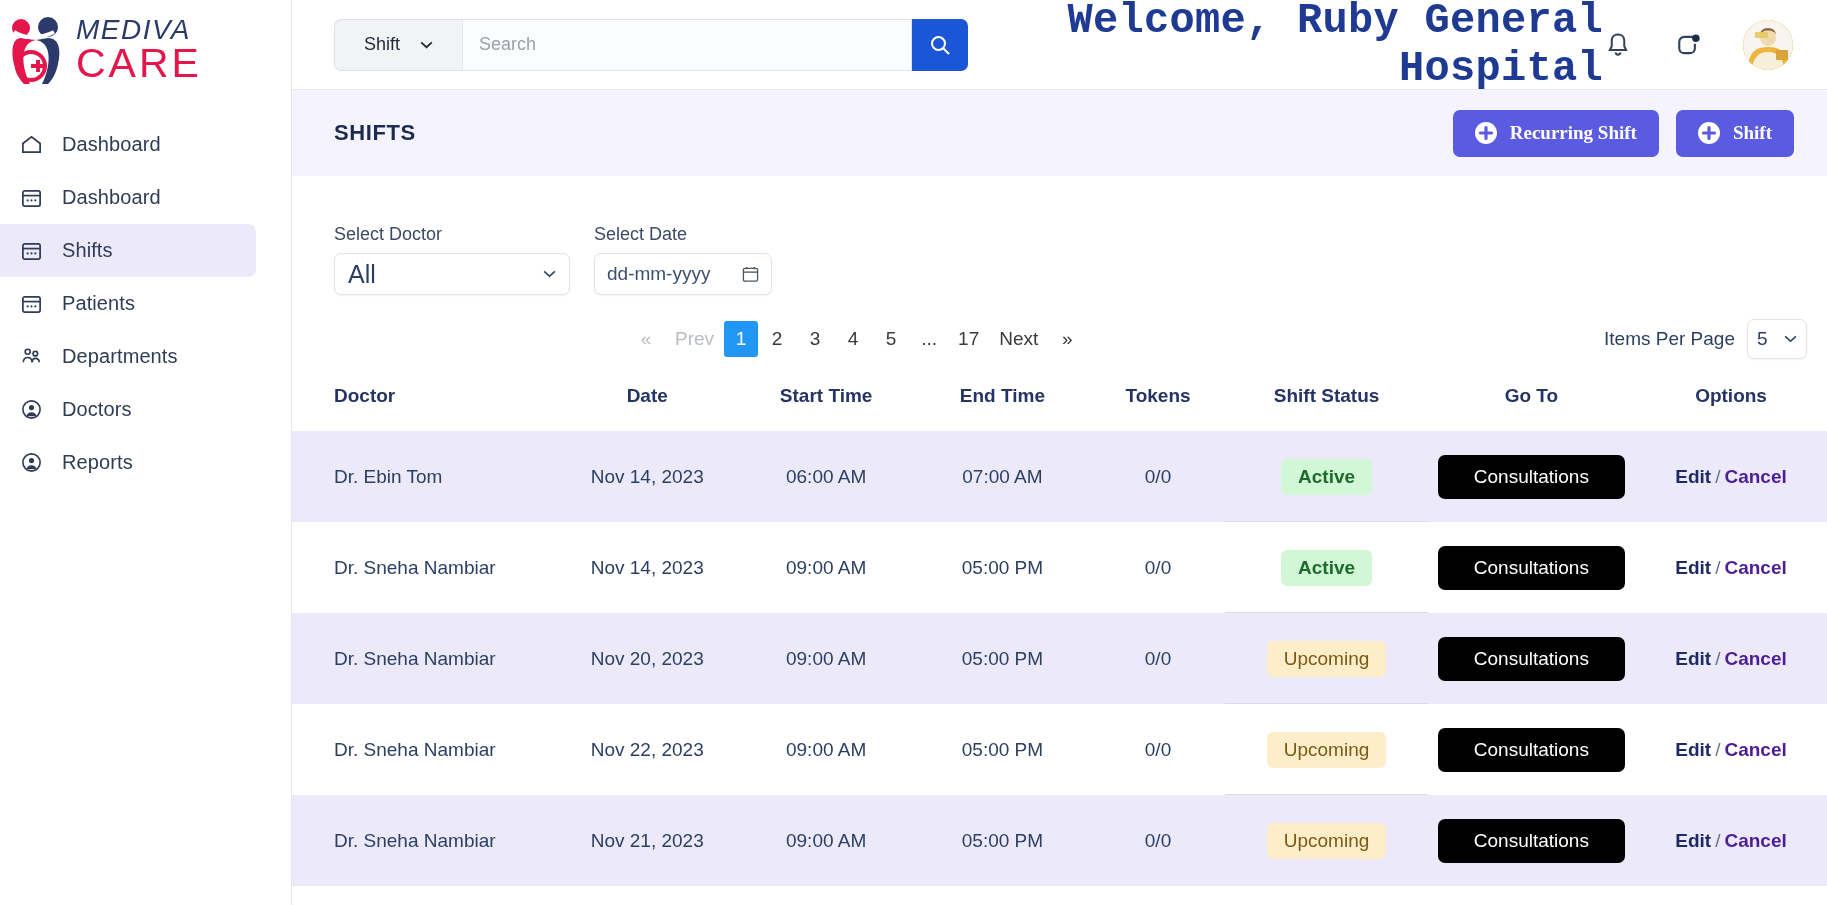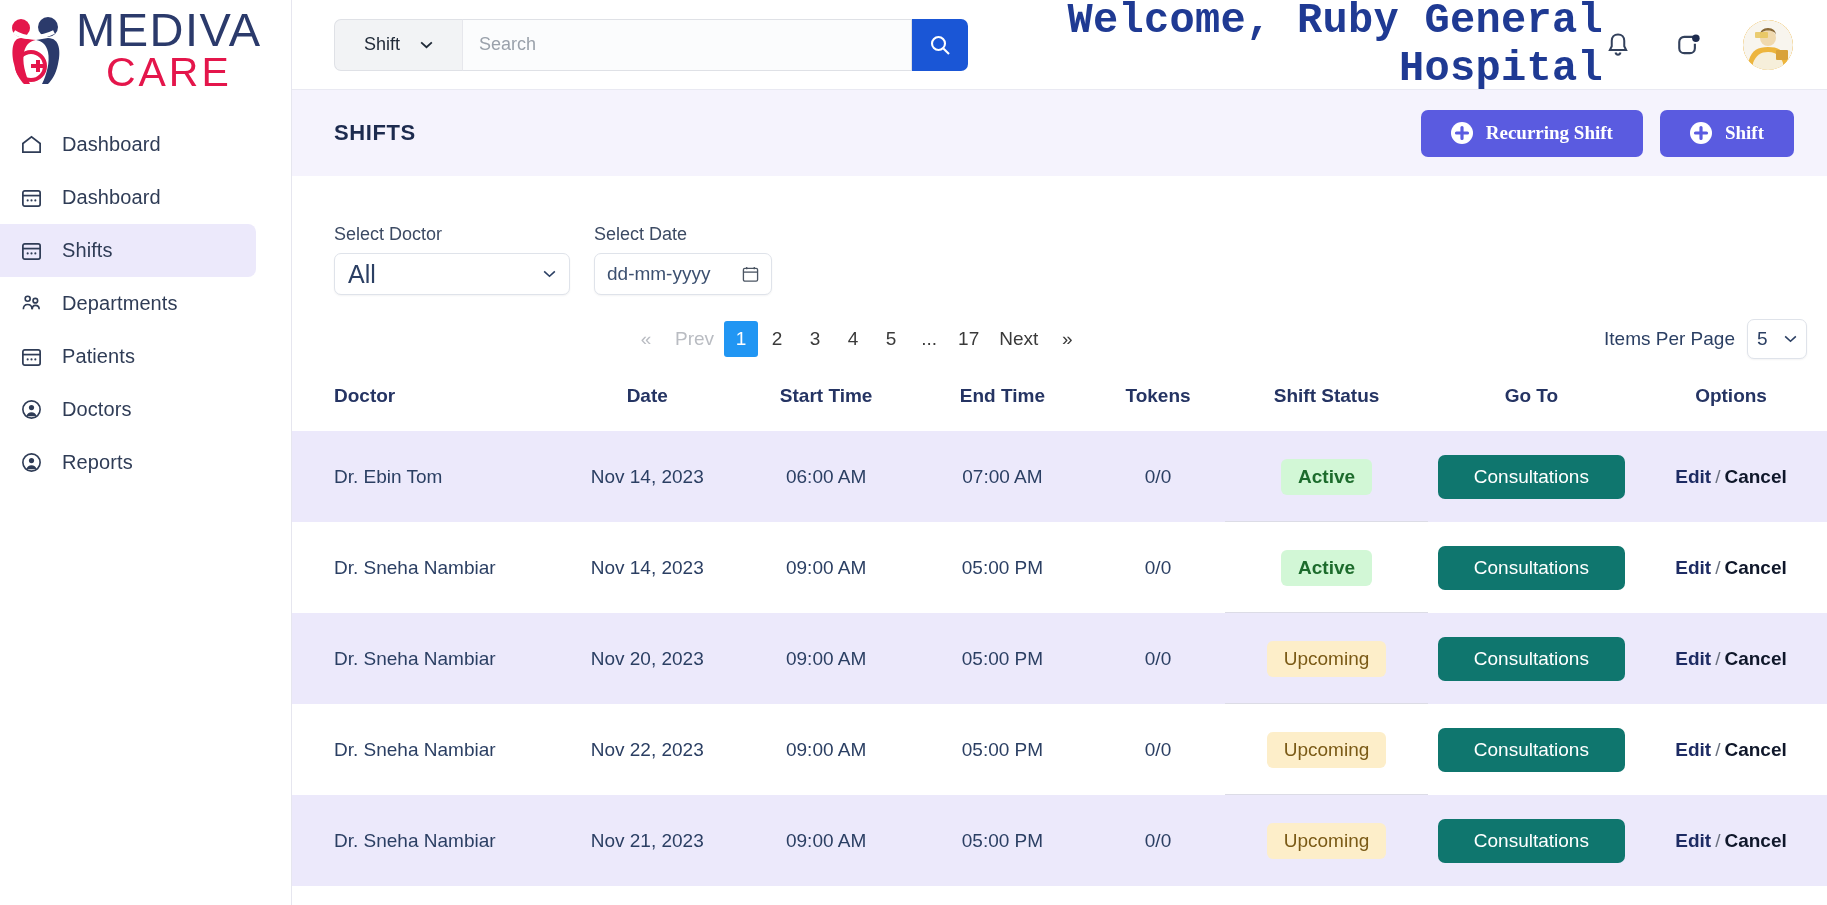--- a/index.html
+++ b/index.html
@@ -18,22 +18,22 @@
     border-right: 1px solid #e6e6ef;
     display: flex; flex-direction: column;
   }
   .logo-wrap {
     height: 100px; display: flex; align-items: center;
     padding-left: 8px; gap: 4px;
   }
   .logo-mark { width: 64px; height: 72px; flex: 0 0 64px; }
   .logo-text { display: flex; flex-direction: column; line-height: 0.95; }
   .logo-top {
-    font-size: 47px; font-weight: 400; letter-spacing: 1.5px;
-    color: #2b3a6b; font-family: "Liberation Sans", sans-serif;
+    font-size: 28px; font-weight: 400; letter-spacing: 1.5px;
+    color: #2b3a6b; font-family: "Liberation Sans", sans-serif; font-style: italic;
   }
   .logo-bottom {
     font-size: 41px; font-weight: 400; letter-spacing: 3px;
     color: #e4164b; text-align: center;
   }
   .nav { margin-top: 18px; display: flex; flex-direction: column; }
   .nav-item {
     display: flex; align-items: center; gap: 19px;
     height: 53px; padding-left: 20px; margin: 0 35px 0 0;
     border-radius: 0 8px 8px 0;
@@ -90,21 +90,21 @@
   
   .page-head {
     height: 86px; background: #f5f3fd;
     display: flex; align-items: center; justify-content: space-between;
     padding: 0 33px 0 42px;
   }
   .page-title { font-size: 22px; font-weight: 700; color: #1d2b4f; letter-spacing: .6px; }
   .head-btns { display: flex; gap: 17px; }
   .btn-primary {
     background: #5a5be0; color: #fff; border: none; border-radius: 7px;
-    height: 47px; padding: 0 30px; display: flex; align-items: center; gap: 13px;
+    height: 47px; padding: 0 22px; display: flex; align-items: center; gap: 13px;
     font-family: "Liberation Serif", serif; font-size: 19px; font-weight: 700;
     cursor: pointer;
   }
   .plus-circle { width: 22px; height: 22px; flex: 0 0 22px; }
 
   
   .filters { display: flex; gap: 24px; padding: 28px 0 0 42px; }
   .field { display: flex; flex-direction: column; gap: 8px; }
   .field-label { font-size: 18px; color: #3c4a63; margin-top: 20px; }
   .select-box {
@@ -167,28 +167,28 @@
   .col-goto { width: 200px; }
   .col-options { width: 185px; }
 
   .badge {
     display: inline-block; padding: 7px 17px; border-radius: 6px;
     font-size: 19px; font-weight: 500;
   }
   .badge.active { background: #d2f7d6; color: #1c6b2c; font-weight: bold; }
   .badge.upcoming { background: #fdeec9; color: #7a5a16; }
   .btn-consult {
-    background: #0f766e; color: #fff; border: none; border-radius: 7px;
+    background: #000000; color: #fff; border: none; border-radius: 7px;
     height: 44px; width: 187px; font-size: 19px; cursor: pointer;
     font-family: "Liberation Sans", sans-serif;
   }
   .opt { font-size: 19px; font-weight: 700; }
   .opt .edit { color: #1d2b63; cursor: pointer; }
   .opt .sep { color: #6b7280; font-weight: 400; margin: 0 4px; }
-  .opt .cancel { color: #0f172a; cursor: pointer; }
+  .opt .cancel { color: #4c1d95; cursor: pointer; }
   .status-cell { position: relative; }
   .status-underline {
     position: absolute; left: 0; right: 0; bottom: 0; height: 1px; background: #dcdce6;
   }
 </style>
 </head>
 <body>
 
 <div class="app">
 
@@ -230,37 +230,37 @@
         <svg class="nav-icon" viewBox="0 0 24 24" fill="none" stroke="currentColor" stroke-width="1.8">
           <rect x="3" y="5" width="18" height="16" rx="2"></rect>
             <path d="M3 10 H21"></path>
           <circle cx="8" cy="15" r="1.1" fill="currentColor" stroke="none"></circle>
           <circle cx="12" cy="15" r="1.1" fill="currentColor" stroke="none"></circle>
           <circle cx="16" cy="15" r="1.1" fill="currentColor" stroke="none"></circle>
         </svg>
         <span class="nav-label">Shifts</span>
       </div>
       <div class="nav-item">
-        <svg class="nav-icon" viewBox="0 0 24 24" fill="none" stroke="currentColor" stroke-width="1.7">
-          <circle cx="8" cy="7" r="2.6"></circle>
-            <circle cx="16" cy="9" r="2.4"></circle>
-          <path d="M3.5 18 C3.5 14.6 5.6 13 8 13 C10.4 13 12.5 14.6 12.5 18"></path>
-          <path d="M12.8 18 C12.8 15.2 14.3 14 16 14 C17.8 14 20 15.2 20 18"></path>
-        </svg>
-        <span class="nav-label">Departments</span>
-      </div>
-      <div class="nav-item">
         <svg class="nav-icon" viewBox="0 0 24 24" fill="none" stroke="currentColor" stroke-width="1.8">
           <rect x="3" y="5" width="18" height="16" rx="2"></rect>
             <path d="M3 10 H21"></path>
           <circle cx="8" cy="15" r="1.1" fill="currentColor" stroke="none"></circle>
           <circle cx="12" cy="15" r="1.1" fill="currentColor" stroke="none"></circle>
           <circle cx="16" cy="15" r="1.1" fill="currentColor" stroke="none"></circle>
         </svg>
         <span class="nav-label">Patients</span>
+      </div>
+      <div class="nav-item">
+        <svg class="nav-icon" viewBox="0 0 24 24" fill="none" stroke="currentColor" stroke-width="1.7">
+          <circle cx="8" cy="7" r="2.6"></circle>
+            <circle cx="16" cy="9" r="2.4"></circle>
+          <path d="M3.5 18 C3.5 14.6 5.6 13 8 13 C10.4 13 12.5 14.6 12.5 18"></path>
+          <path d="M12.8 18 C12.8 15.2 14.3 14 16 14 C17.8 14 20 15.2 20 18"></path>
+        </svg>
+        <span class="nav-label">Departments</span>
       </div>
       <div class="nav-item">
         <svg class="nav-icon" viewBox="0 0 24 24" fill="none" stroke="currentColor" stroke-width="1.7">
           <circle cx="12" cy="12" r="9"></circle>
           <circle cx="12" cy="10" r="2.7" fill="currentColor" stroke="none"></circle>
           <path d="M6.6 19 C7.4 16 9.4 14.8 12 14.8 C14.6 14.8 16.6 16 17.4 19" fill="currentColor" stroke="none"></path>
         </svg>
         <span class="nav-label">Doctors</span>
       </div>
       <div class="nav-item">

